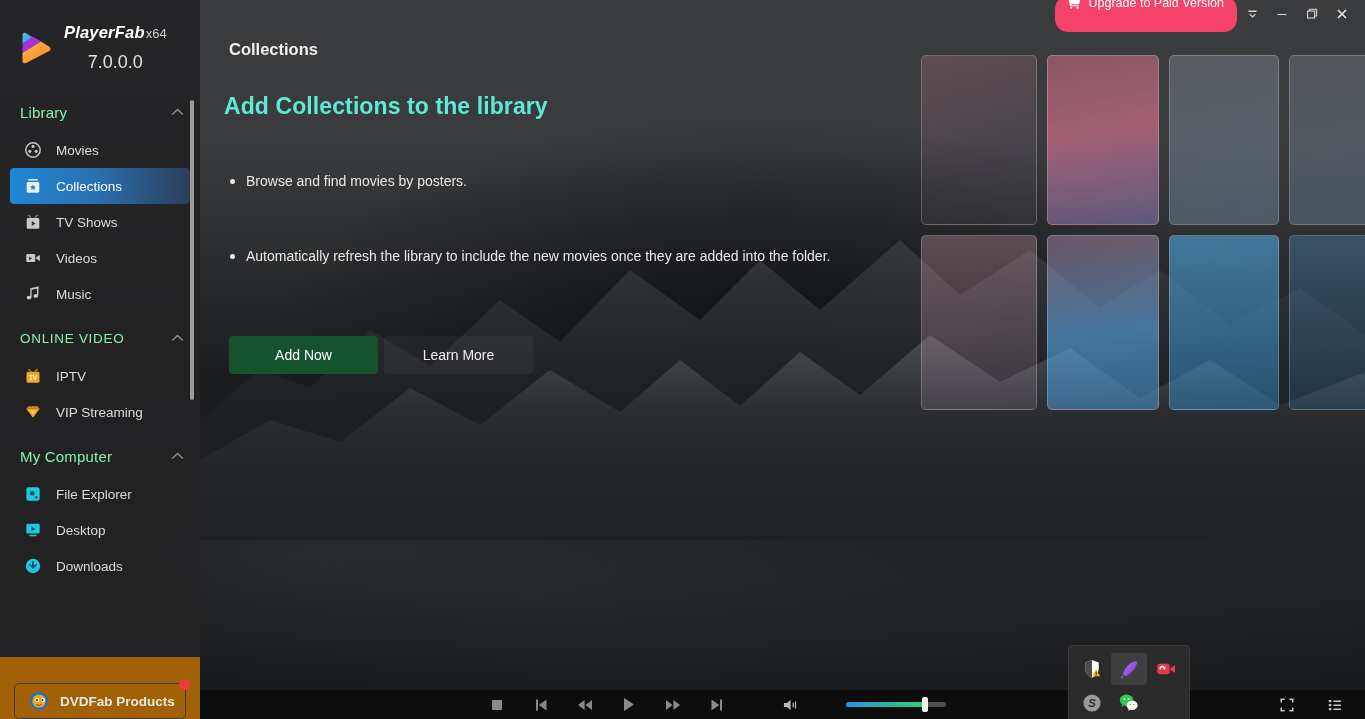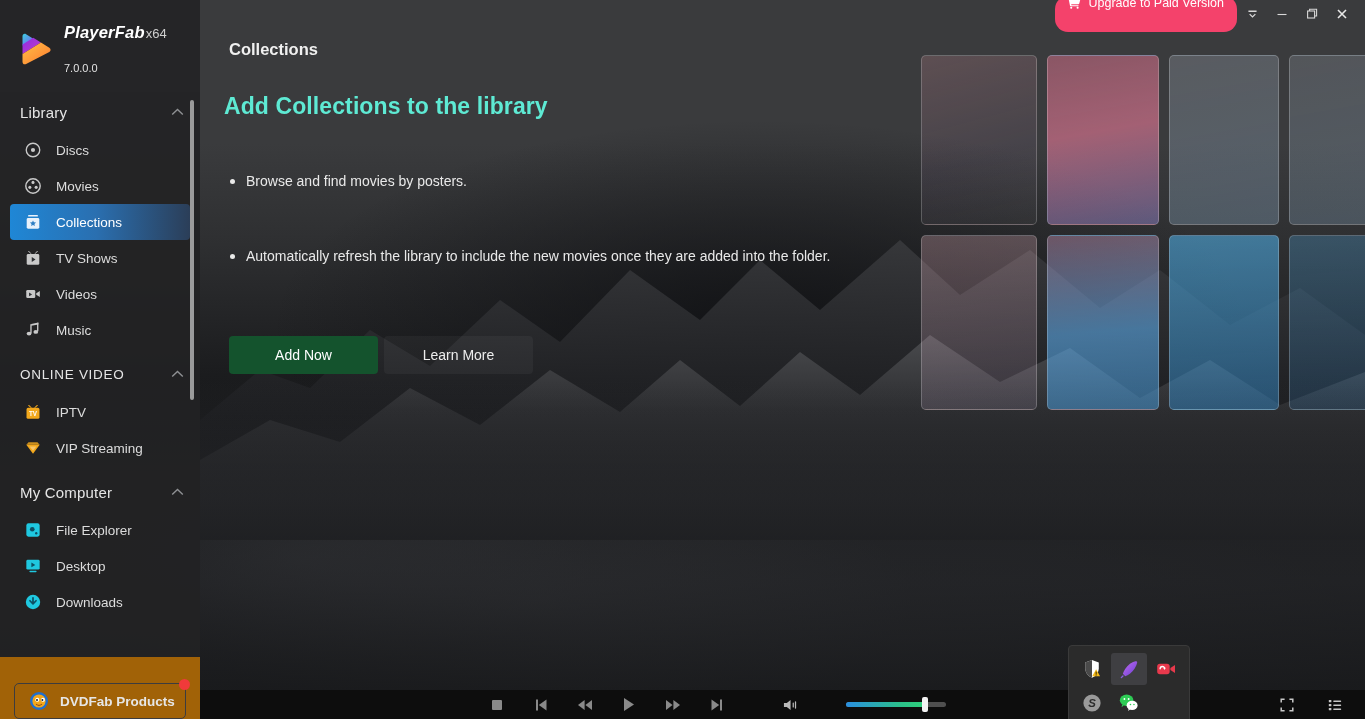--- a/index.html
+++ b/index.html
@@ -77,34 +77,34 @@
     padding: 22px 0 0 18px;
   }
   .logo { width: 36px; height: 36px; flex: none; }
   .brand-text { line-height: 1.25; }
   .brand-row1 { display: flex; align-items: baseline; gap: 1px; }
   .brand-name {
     font-size: 16.5px; font-weight: bold; font-style: italic; color: #ffffff;
     letter-spacing: 0.2px;
   }
   .brand-arch { font-size: 13px; color: #cfcfcf; }
-  .brand-ver { font-size: 11px; color: #e3e3e3; margin-top: 19px; }
+  .brand-ver { font-size: 18px; color: #e3e3e3; margin-top: 8px; text-align: center; }
 
   .nav {
     position: absolute; left: 0; top: 92px; width: 200px; bottom: 92px;
     overflow: hidden;
   }
   .group-head {
     display: flex; align-items: center; justify-content: space-between;
     padding: 0 16px 0 20px;
     height: 40px;
     cursor: pointer;
   }
   .group-title {
-    font-size: 15px; color: #e5e5e5; letter-spacing: 0.2px;
+    font-size: 15px; color: #86efac; letter-spacing: 0.2px;
   }
   .group-title.caps { font-size: 13.5px; letter-spacing: 0.7px; }
   .chev { color: #8f9194; font-size: 11px; line-height: 1; }
 
   .nav-item {
     position: relative;
     display: flex; align-items: center; gap: 13px;
     height: 36px; margin: 0 10px 0 10px;
     padding-left: 13px;
     border-radius: 4px;
@@ -353,29 +353,20 @@
 
       <div class="group-head">
         <span class="group-title">Library</span>
         <span class="chev">
           <svg width="13" height="8" viewBox="0 0 13 8" fill="none" stroke="#8f9194" stroke-width="1.4">
               <path d="M1.2 6.4L6.5 1.4l5.3 5"></path>
             </svg>
         </span>
       </div>
 
-      <div class="nav-item">
-        <span class="nav-ico">
-          <svg width="18" height="18" viewBox="0 0 20 20" fill="none" stroke="#c9c9c9" stroke-width="1.5">
-            <circle cx="10" cy="10" r="7.5"></circle>
-              <circle cx="10" cy="10" r="2.3" fill="#c9c9c9" stroke="none"></circle>
-          </svg>
-        </span>
-        <span>Discs</span>
-      </div>
 
       <div class="nav-item">
         <span class="nav-ico">
           <svg width="18" height="18" viewBox="0 0 20 20" fill="#c9c9c9">
             <circle cx="10" cy="10" r="8" fill="none" stroke="#c9c9c9" stroke-width="1.6"></circle>
             <circle cx="10" cy="6" r="1.7"></circle>
               <circle cx="13.5" cy="11.5" r="1.7"></circle>
               <circle cx="6.5" cy="11.5" r="1.7"></circle>
           </svg>
         </span>

